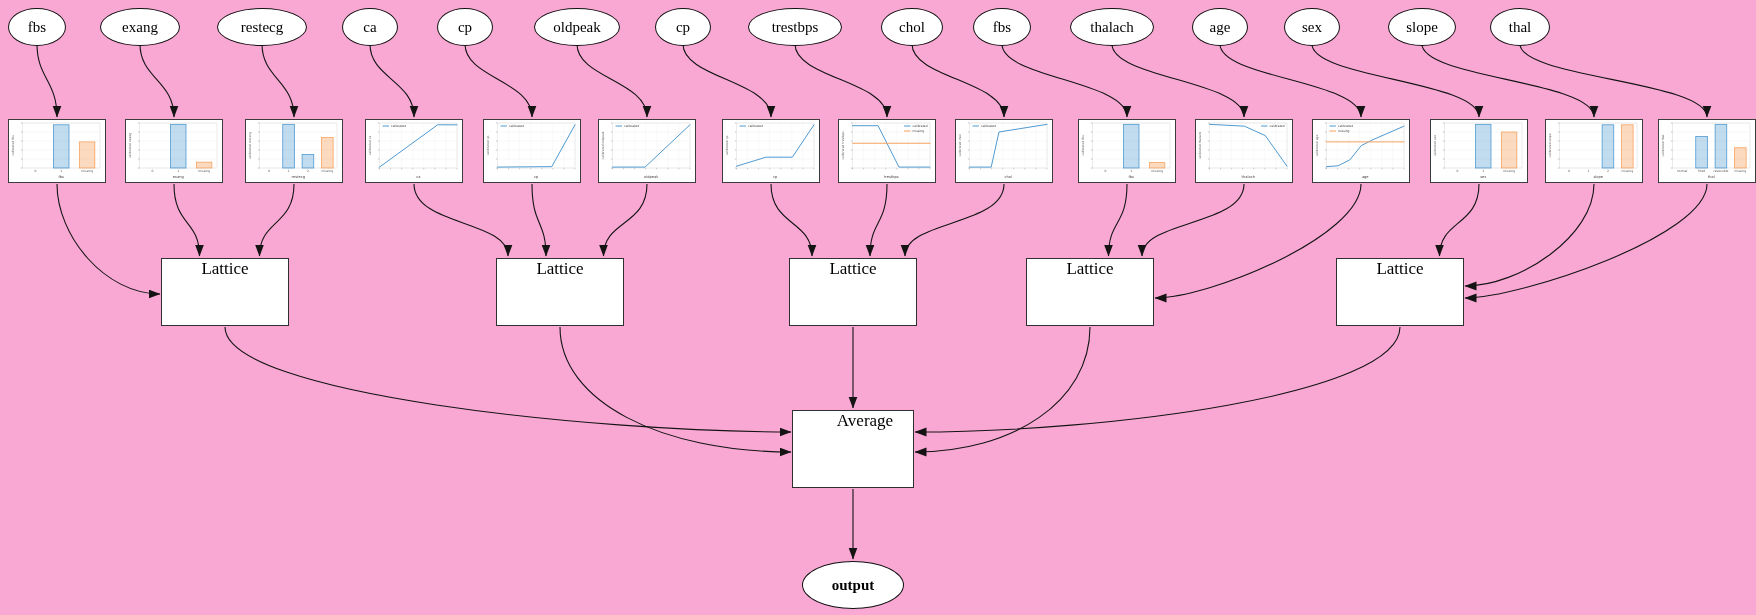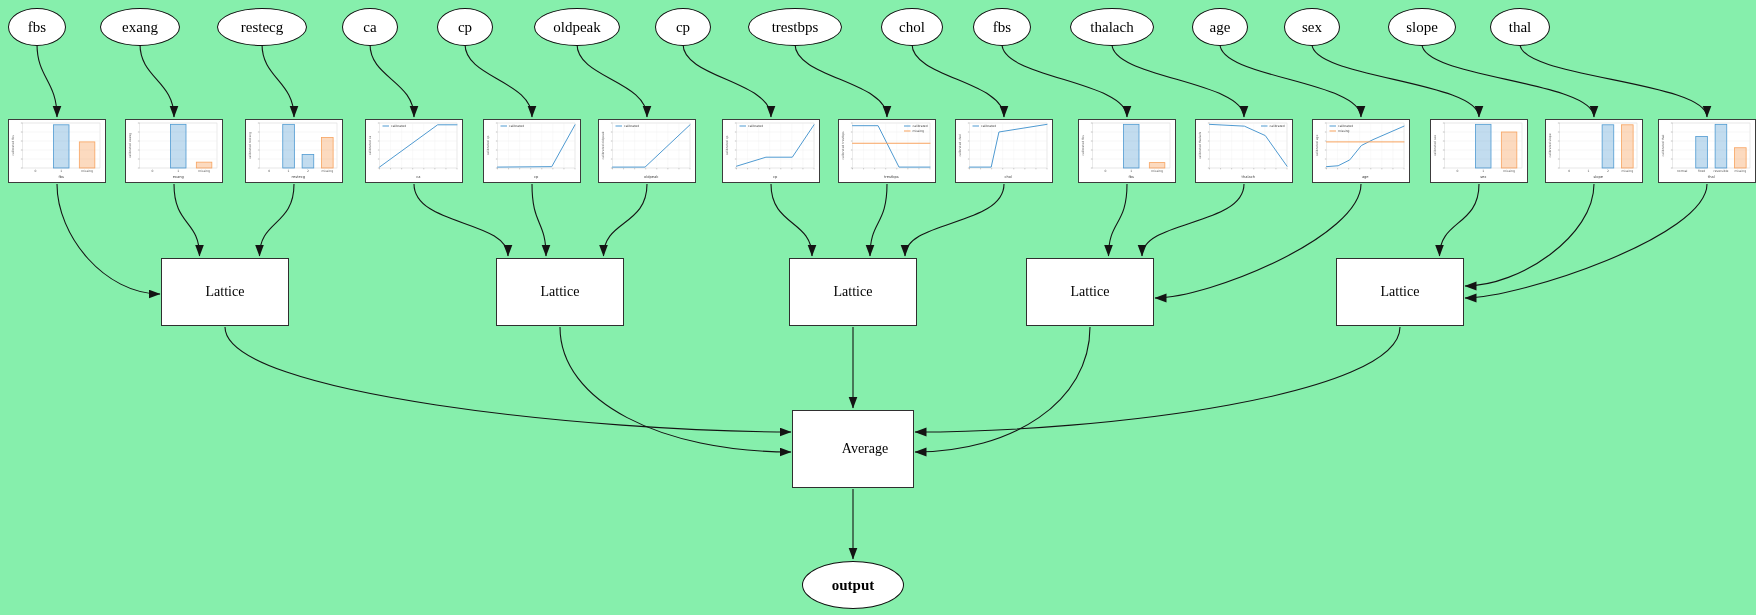--- a/index.html
+++ b/index.html
@@ -1,24 +1,24 @@
 <!DOCTYPE html>
 <html><head>
 <meta charset="utf-8">
 <style>
   html,body{margin:0;padding:0;background:#fff;}
-  .canvas{position:relative;width:1756px;height:615px;background:#86efac;overflow:hidden;
+  .canvas{position:relative;width:1756px;height:615px;background:#f9a8d4;overflow:hidden;
           font-family:"Liberation Serif","DejaVu Serif",serif;}
   #edges{position:absolute;left:0;top:0;width:1756px;height:615px;}
   .node-ellipse{position:absolute;border:1.3px solid #111;border-radius:50%;
                 display:flex;align-items:center;justify-content:center;
                 font-size:15px;color:#000;background:#fff;box-sizing:border-box;z-index:2;}
   .node-box{position:absolute;border:1.4px solid #2f2f2f;background:#fff;
-            display:flex;align-items:center;justify-content:center;
-            font-size:14px;color:#000;box-sizing:border-box;z-index:2;}
+            display:flex;align-items:flex-start;justify-content:center;
+            font-size:17px;color:#000;box-sizing:border-box;z-index:2;}
   .chart{position:absolute;border:1.6px solid #3c3c3c;background:#fff;box-sizing:border-box;z-index:2;}
   .chart svg{display:block;font-family:"DejaVu Sans","Liberation Sans",sans-serif;}
 </style>
 </head>
 <body>
 
 <div class="canvas">
   <svg id="edges" xmlns="http://www.w3.org/2000/svg" viewBox="0 0 1756 615">
       <defs>
         <marker id="arr" markerUnits="userSpaceOnUse" markerWidth="13" markerHeight="10" refX="11.5" refY="4.5" orient="auto">

